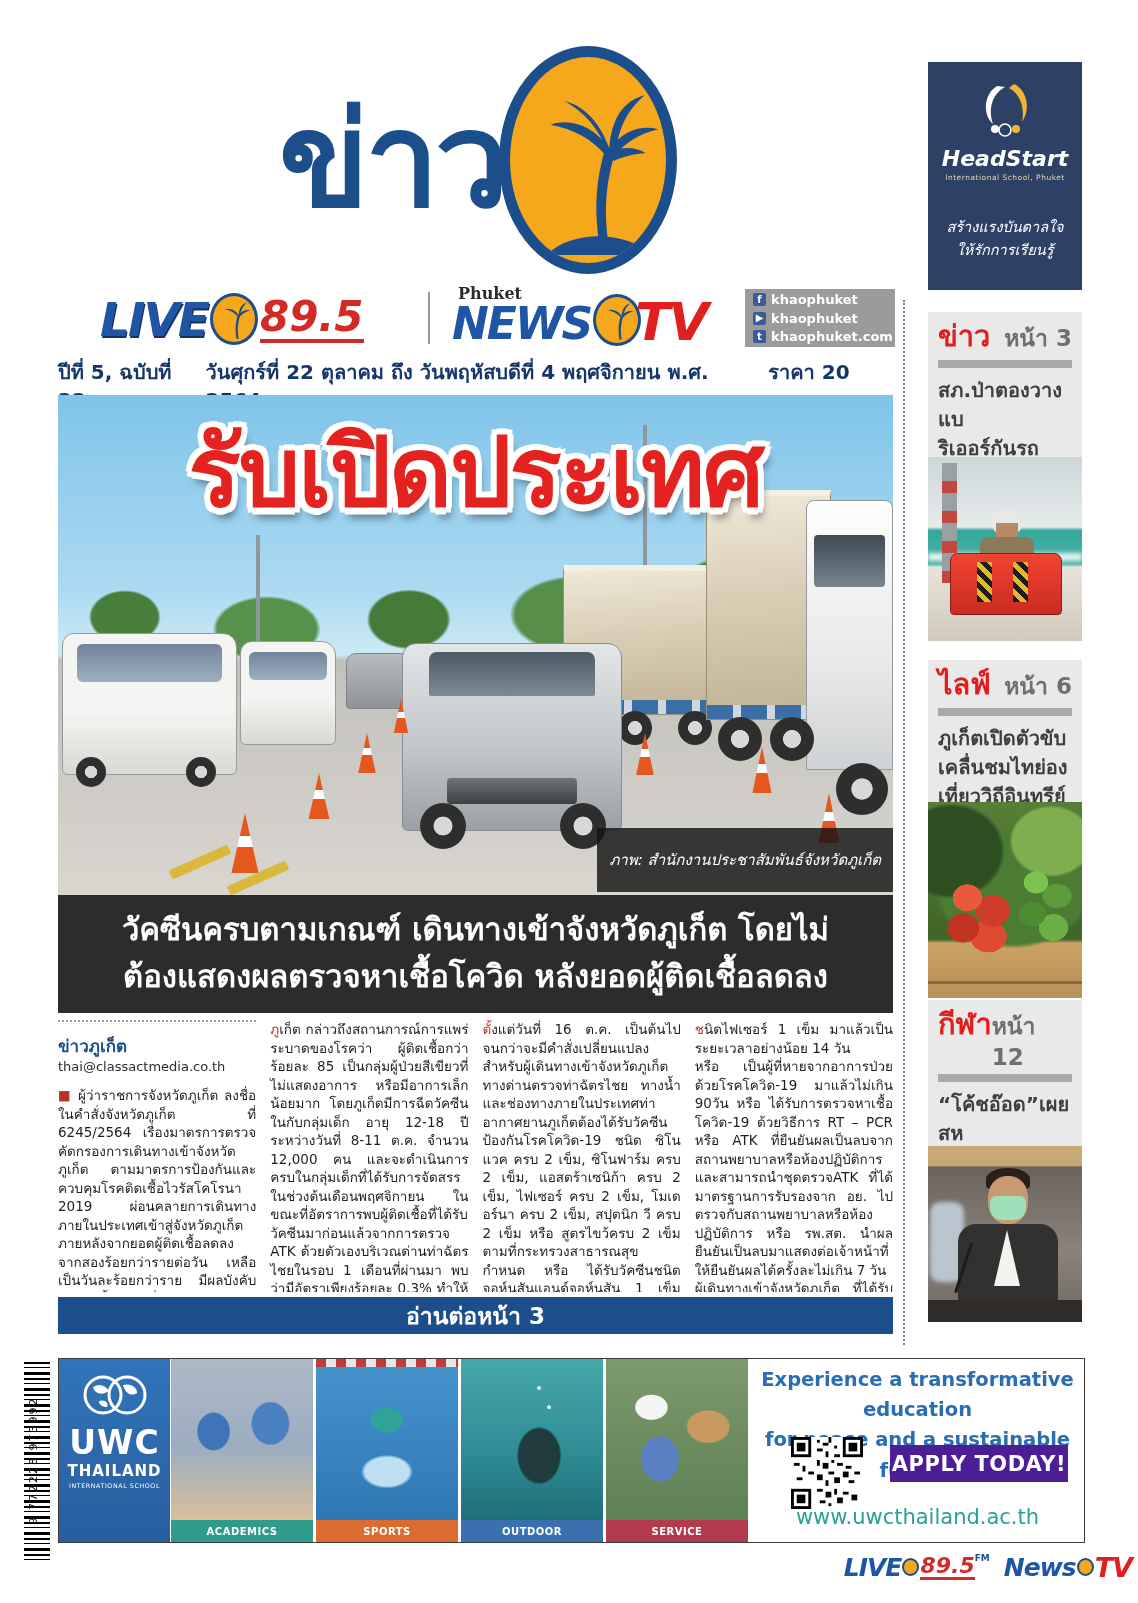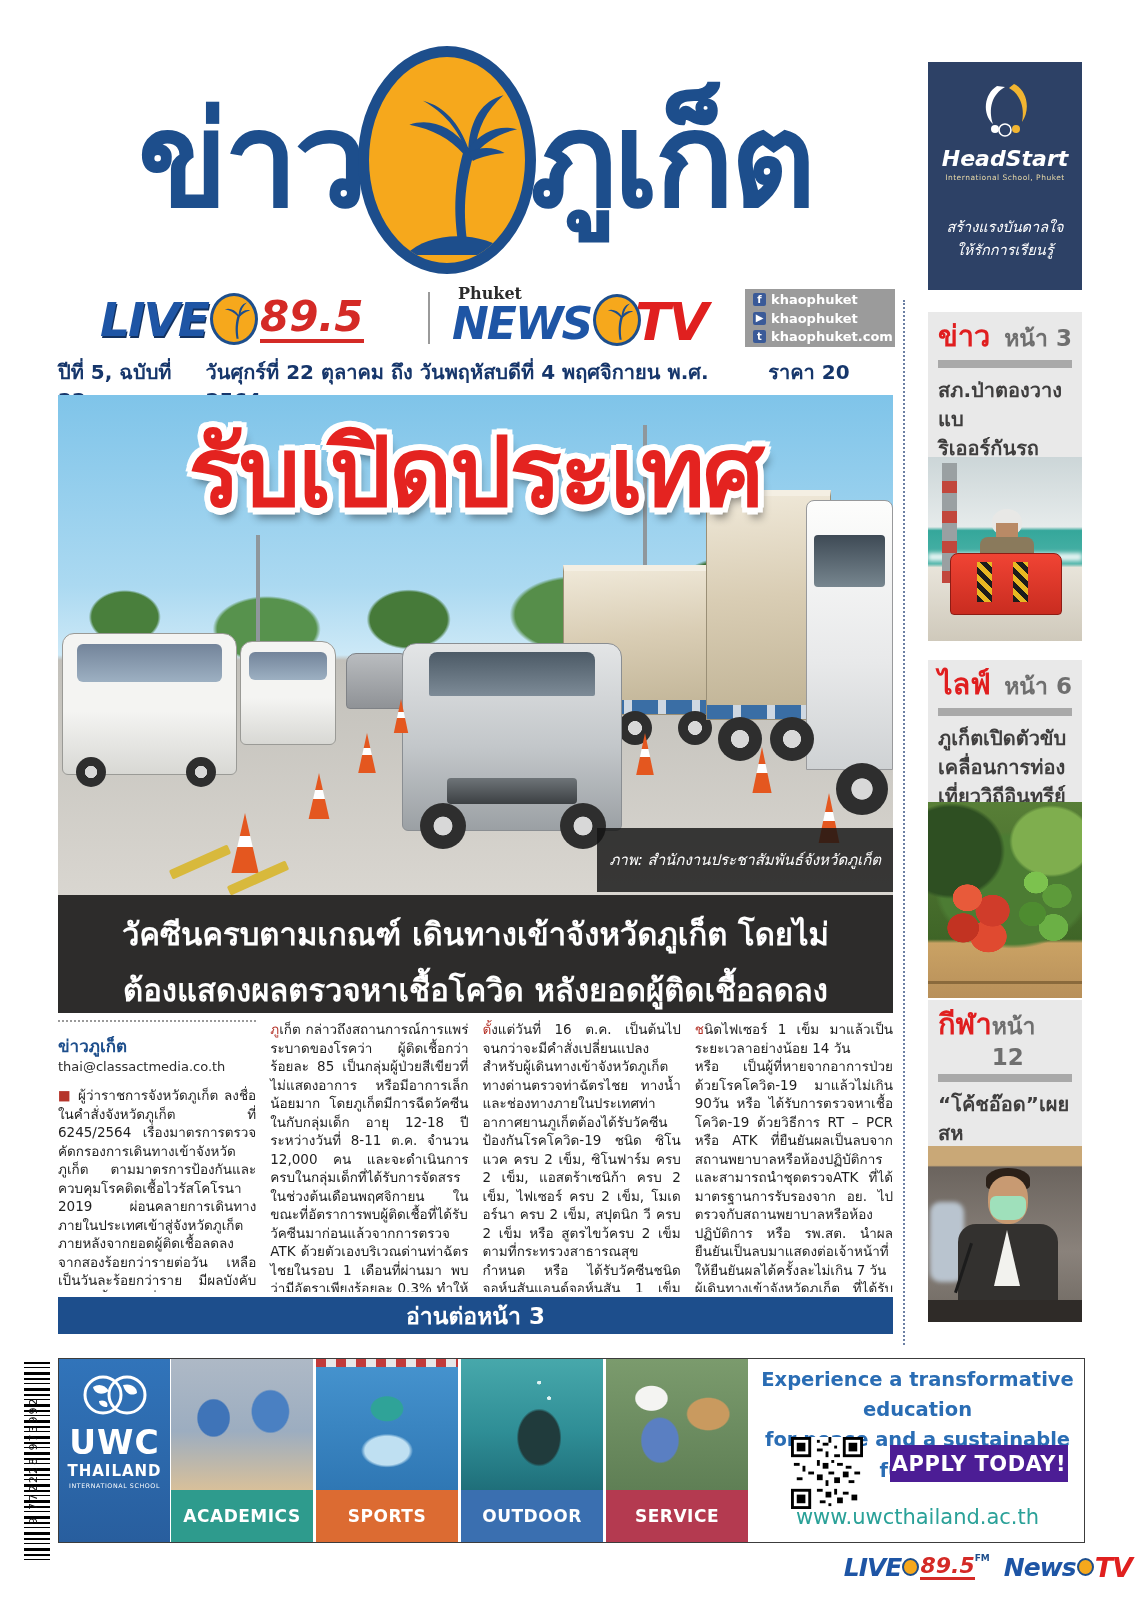--- a/index.html
+++ b/index.html
@@ -60,21 +60,21 @@
   .tarp { background:linear-gradient(175deg, #efe8d8 0%, #d9cdb4 45%, #bfb294 100%); border:1px solid #9a8f76; border-top:6px solid #f4efe3; }
   .tarp .rail { position:absolute; left:0; bottom:0; width:100%; height:14px; background:repeating-linear-gradient(90deg,#3a6ea5 0 26px,#cfd8e2 26px 34px); }
   .cab { background:linear-gradient(#fdfdfc 0%, #e8e9ea 60%, #cfd2d4 100%); border:1px solid #98999b; border-radius:8px 8px 0 0; }
   .cab .win { position:absolute; left:8%; top:34px; width:84%; height:52px; background:linear-gradient(#3e4a55,#77868f); border-radius:4px; }
   .wheel { background:radial-gradient(circle at 50% 50%, #d8d8d8 0 28%, #2e2e2e 30% 100%); border-radius:50%; }
   .cone { width:26px; height:46px; clip-path:polygon(50% 0, 90% 100%, 10% 100%); background:linear-gradient(#e4571f 0 38%, #ffffff 38% 56%, #e4571f 56% 100%); }
   .chev { width:64px; height:10px; background:#d8b93c; border-radius:2px; }
   .hero-cap { position:absolute; right:0; top:433px; background:rgba(20,20,20,.82); color:#fff; font-style:italic; font-size:15px; padding:20px 12px; }
 
   
-  .subhead { left:58px; top:895px; width:835px; height:118px; background:#2d2c2b; color:#fff; text-align:center; font-size:31px; font-weight:800; line-height:56px; padding-top:11px; }
+  .subhead { left:58px; top:895px; width:835px; height:118px; background:#2d2c2b; color:#fff; text-align:center; font-size:31px; font-weight:800; line-height:47px; padding-top:11px; }
 
   
   .cols { left:58px; top:1020px; width:835px; height:272px; display:grid; grid-template-columns:repeat(4,1fr); column-gap:14px; overflow:hidden; }
   .colbody { font-size:13.5px; line-height:18.5px; color:#1f1f1f; text-align:justify; }
   .col-first { padding-top:10px; border-top:2px dotted #9a9a9a; }
   .byline-brand { font-size:17px; font-weight:800; color:#1d4e8c; }
   .byline-mail { font-size:13px; color:#2b2b2b; margin-bottom:12px; }
   .colbody.preline::first-letter { color:#b5342a; }
   .continue-bar { left:58px; top:1297px; width:835px; height:37px; background:#1d4e8c; color:#fff; font-size:23px; font-weight:800; display:flex; align-items:center; justify-content:center; }
 
@@ -129,21 +129,21 @@
 
   
   .uwc-ad { left:58px; top:1358px; width:1027px; height:185px; border:1px solid #3c3c3c; background:#fff; }
   .uwc-left { position:absolute; left:0; top:0; width:111px; height:100%; background:linear-gradient(#3174ba,#285e9e); color:#fff; text-align:center; padding-top:14px; }
   .uwc-name { font-size:33px; font-weight:800; letter-spacing:1px; margin-top:4px; }
   .uwc-th { font-size:15px; font-weight:700; letter-spacing:1px; }
   .uwc-is { font-size:6.3px; letter-spacing:.6px; margin-top:2px; }
   .uwc-panels { position:absolute; left:112px; top:0; width:577px; height:100%; display:flex; gap:3px; background:#fff; }
   .panel { flex:1; display:flex; flex-direction:column; }
   .panel .pic { flex:1; }
-  .panel .lab { height:52px; color:#fff; font-size:17px; font-weight:700; letter-spacing:.5px; display:flex; align-items:center; justify-content:center; }
+  .panel .lab { height:22px; color:#fff; font-size:10px; font-weight:700; letter-spacing:.5px; display:flex; align-items:center; justify-content:center; }
   .pic-acad { background:linear-gradient(#aeb9c6 0%, #8fa3b8 55%, #d8c09a 100%);
       background-image:radial-gradient(26px 30px at 30% 45%, #3f74b8 0 60%, transparent 65%), radial-gradient(30px 34px at 70% 40%, #4a80c2 0 60%, transparent 65%), linear-gradient(#aeb9c6 0%, #9cadc0 55%, #d8c09a 100%); }
   .pic-mind { background-image:radial-gradient(20px 20px at 50% 30%, #e9c9a0 0 60%, transparent 65%), radial-gradient(34px 30px at 50% 55%, #3ab5b0 0 60%, transparent 65%), linear-gradient(#e6e8e4 0%, #d8dcd8 70%, #3a3f52 86%, #2c3040 100%); }
   .pic-sport { background-image:radial-gradient(26px 20px at 50% 38%, #2fa398 0 60%, transparent 65%), radial-gradient(40px 26px at 50% 70%, #bfe0f2 0 55%, transparent 65%), repeating-linear-gradient(90deg, #c23b3b 0 10px, #e8e8e8 10px 20px), linear-gradient(#4694cf, #2f77b4); background-size:auto,auto,100% 8px,100%; background-repeat:no-repeat; background-position:0 0,0 0,top,0 0; }
   .pic-serv { background-image:radial-gradient(26px 20px at 32% 30%, #f4f4f2 0 60%, transparent 65%), radial-gradient(34px 26px at 72% 42%, #c99a5f 0 60%, transparent 65%), radial-gradient(30px 36px at 38% 62%, #5a7fc2 0 60%, transparent 65%), linear-gradient(#7b9b6d,#5f7f55); }
   .pic-out { background-image:radial-gradient(3px 3px at 55% 18%, #dff2f2 0 60%, transparent 70%), radial-gradient(3px 3px at 62% 30%, #dff2f2 0 60%, transparent 70%), radial-gradient(34px 44px at 55% 60%, #203b3c 0 60%, transparent 66%), linear-gradient(#47a8ab 0%, #2f8e96 55%, #1f6f7a 100%); }
   .lab-acad { background:#2e9b8d; } .lab-mind { background:#7b3f97; } .lab-sport { background:#dc6b32; } .lab-serv { background:#b43a50; } .lab-out { background:#3a6fb0; }
   .uwc-right { position:absolute; left:690px; top:0; width:337px; height:100%; }
   .uwc-hl { margin-top:6px; text-align:center; color:#2a6db4; font-size:19.5px; font-weight:700; line-height:1.55; }
   .uwc-qr { position:absolute; left:42px; top:78px; width:72px; height:72px; background:#fff; }
@@ -179,21 +179,20 @@
           <path d="M62 145 C56 110 58 84 67 54 l9 3 C66 88 65 114 70 145 Z"></path>
           <path d="M70 56 C56 36 36 29 18 35 C39 39 53 47 66 61 Z"></path>
           <path d="M70 56 C62 34 49 19 30 14 C49 25 60 38 68 58 Z"></path>
           <path d="M70 55 C72 30 82 14 101 9 C86 22 78 38 76 58 Z"></path>
           <path d="M70 56 C82 41 97 35 113 39 C96 43 84 51 74 63 Z"></path>
           <path d="M70 60 C80 54 92 54 102 60 C92 61 82 63 74 67 Z"></path>
           <path d="M15 150 C35 128 85 128 108 150 Z"></path>
         </g>
       </svg>
     </span>
-    <span class="mast-word">ภูเก็ต</span>
   </div>
 
   <div class="abs hs-ad">
     <svg width="62" height="62" viewBox="0 0 62 62" style="display:block;margin:0 auto;">
       <path d="M23 8 C10 16 8 36 19 46 C14 31 18 16 31 9 Z" fill="#ffffff"></path>
       <path d="M40 6 C53 12 57 31 48 44 C51 29 46 16 35 10 Z" fill="#f2b531"></path>
       <circle cx="21" cy="51" r="4" fill="#fff"></circle>
       <circle cx="42" cy="51" r="4" fill="#f2b531"></circle>
       <circle cx="31" cy="52" r="6" fill="none" stroke="#fff" stroke-width="1.6"></circle>
     </svg>
@@ -355,21 +354,21 @@
     </div>
   </div>
 
   <div class="abs side-sec" style="top:660px; height:142px;">
     <div class="sec-head">
       <span class="sec-tag">ไลฟ์</span>
       <span class="sec-page">หน้า 6</span>
     </div>
     <div class="sec-bar"></div>
     <div class="sec-hl preline">ภูเก็ตเปิดตัวขับ
-เคลื่อนการท่อง
+เคลื่นชมไทย่อง
 เที่ยววิถีอินทรีย์</div>
   </div>
   <div class="abs side-photo ph-food" style="top:802px; height:196px;">
     <div class="flower"></div>
     <div class="greens"></div>
     <div class="crate-slat"></div>
   </div>
 
   <div class="abs side-sec" style="top:1000px; height:146px;">
     <div class="sec-head">

